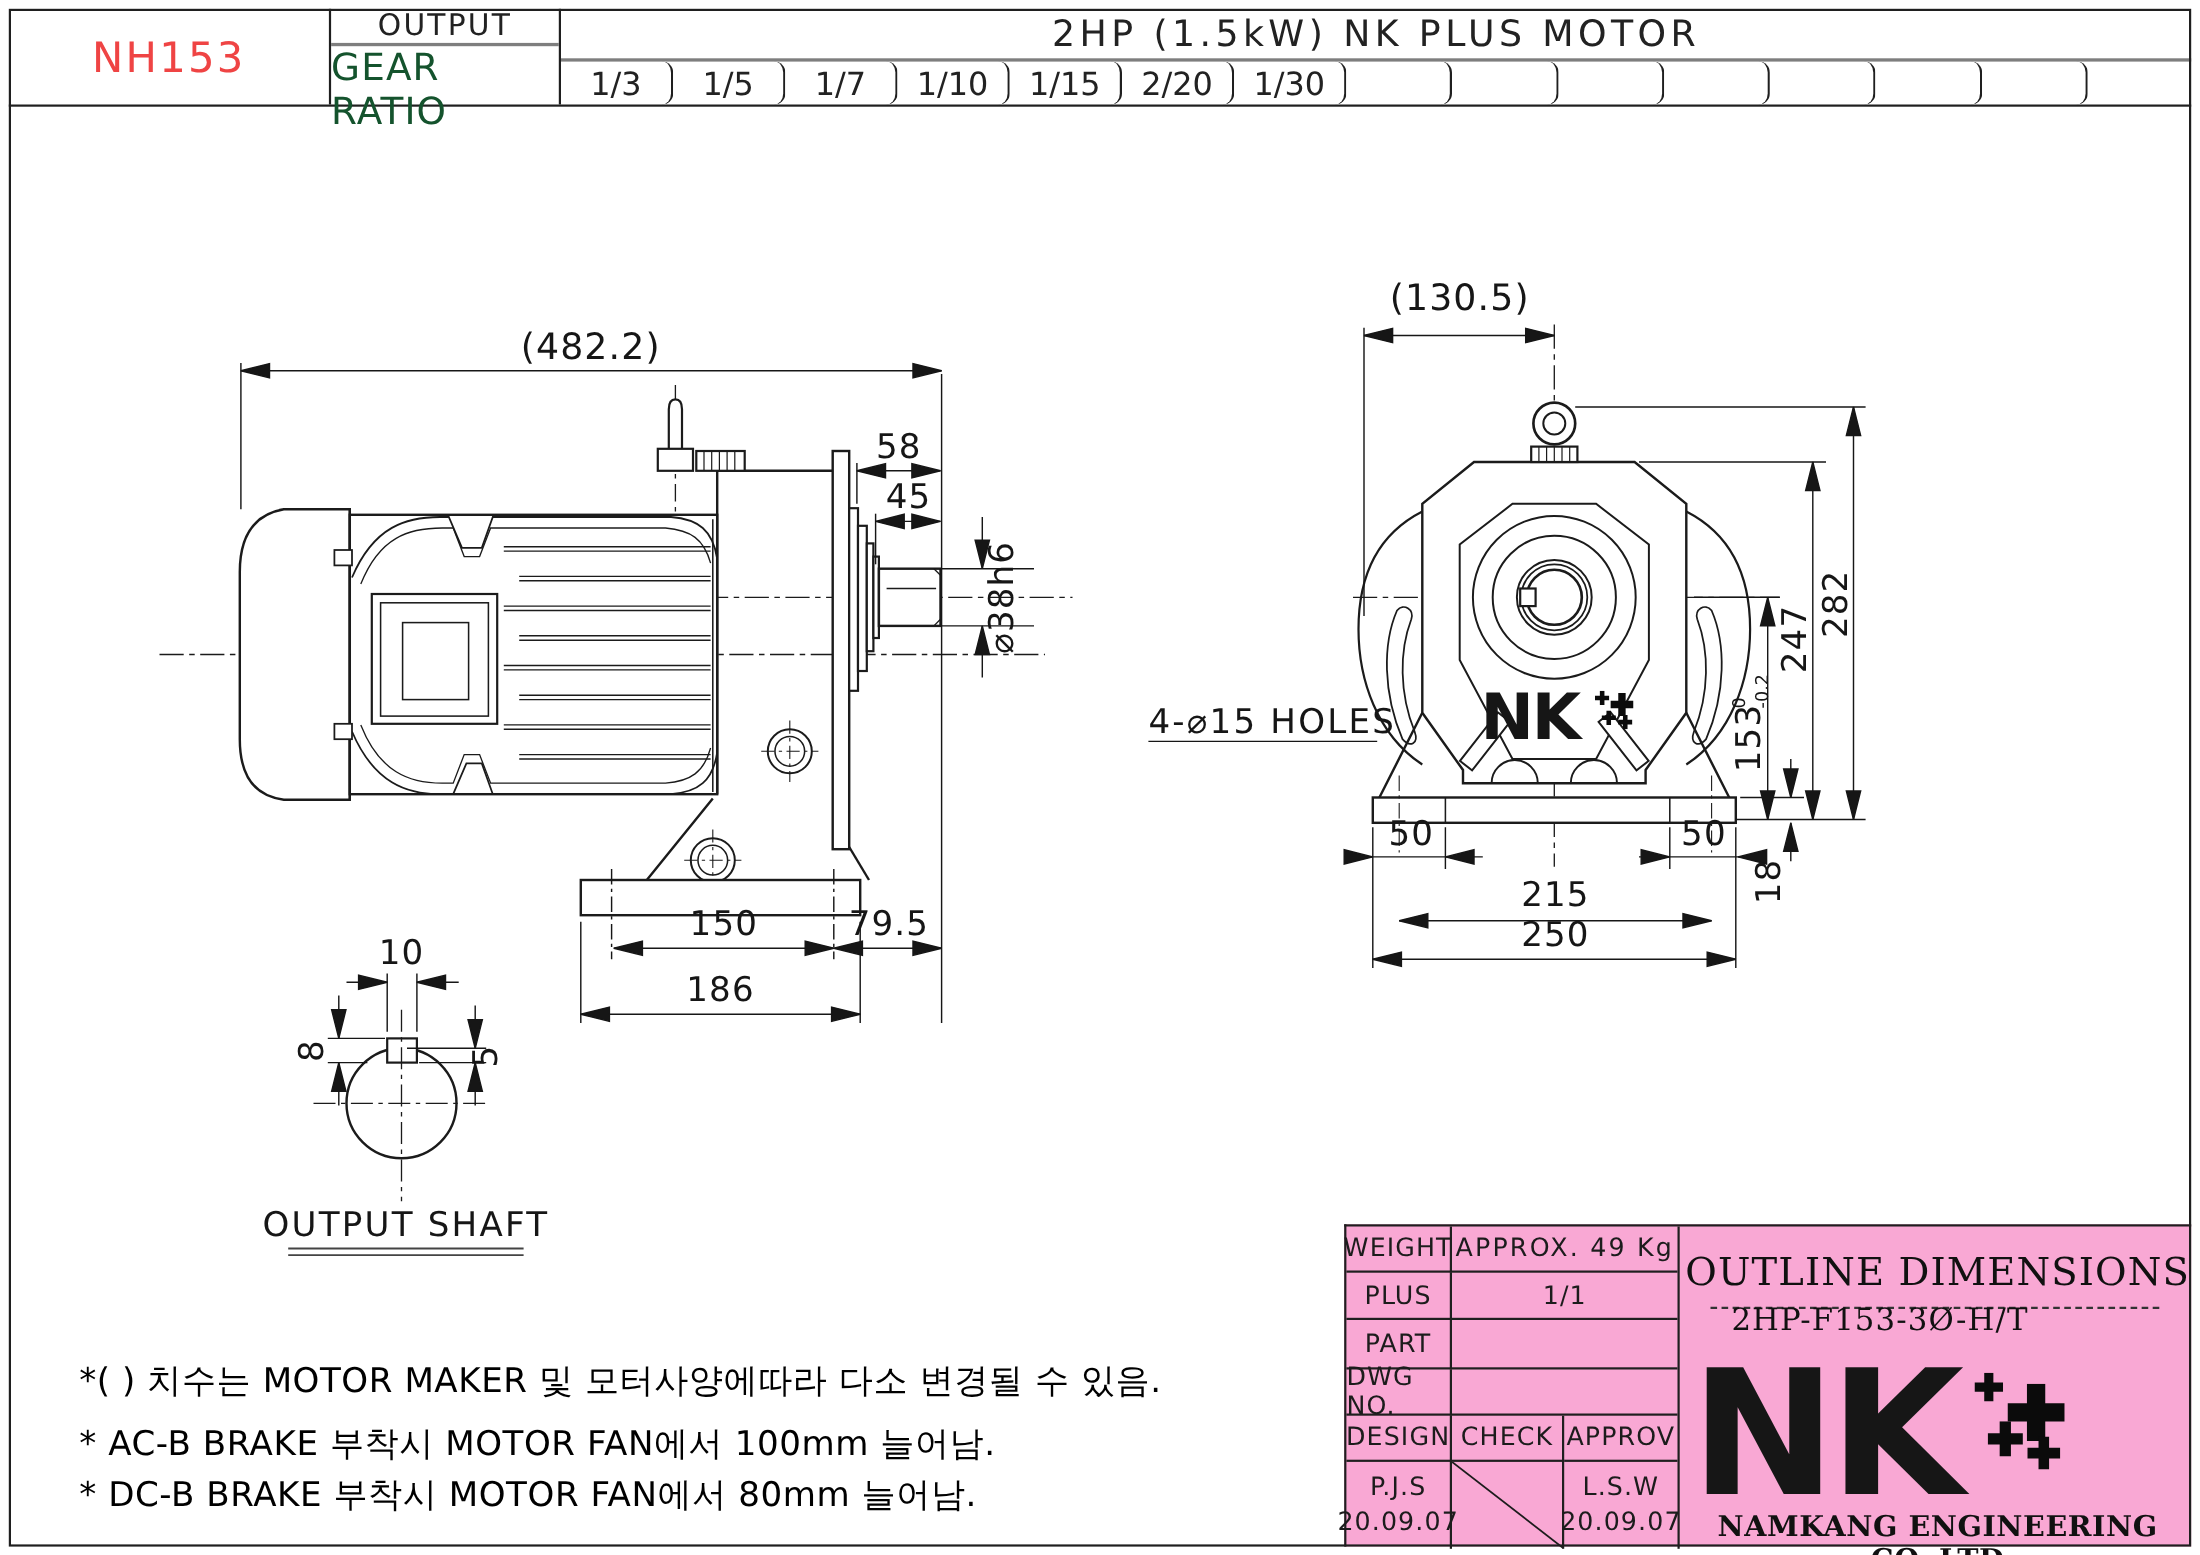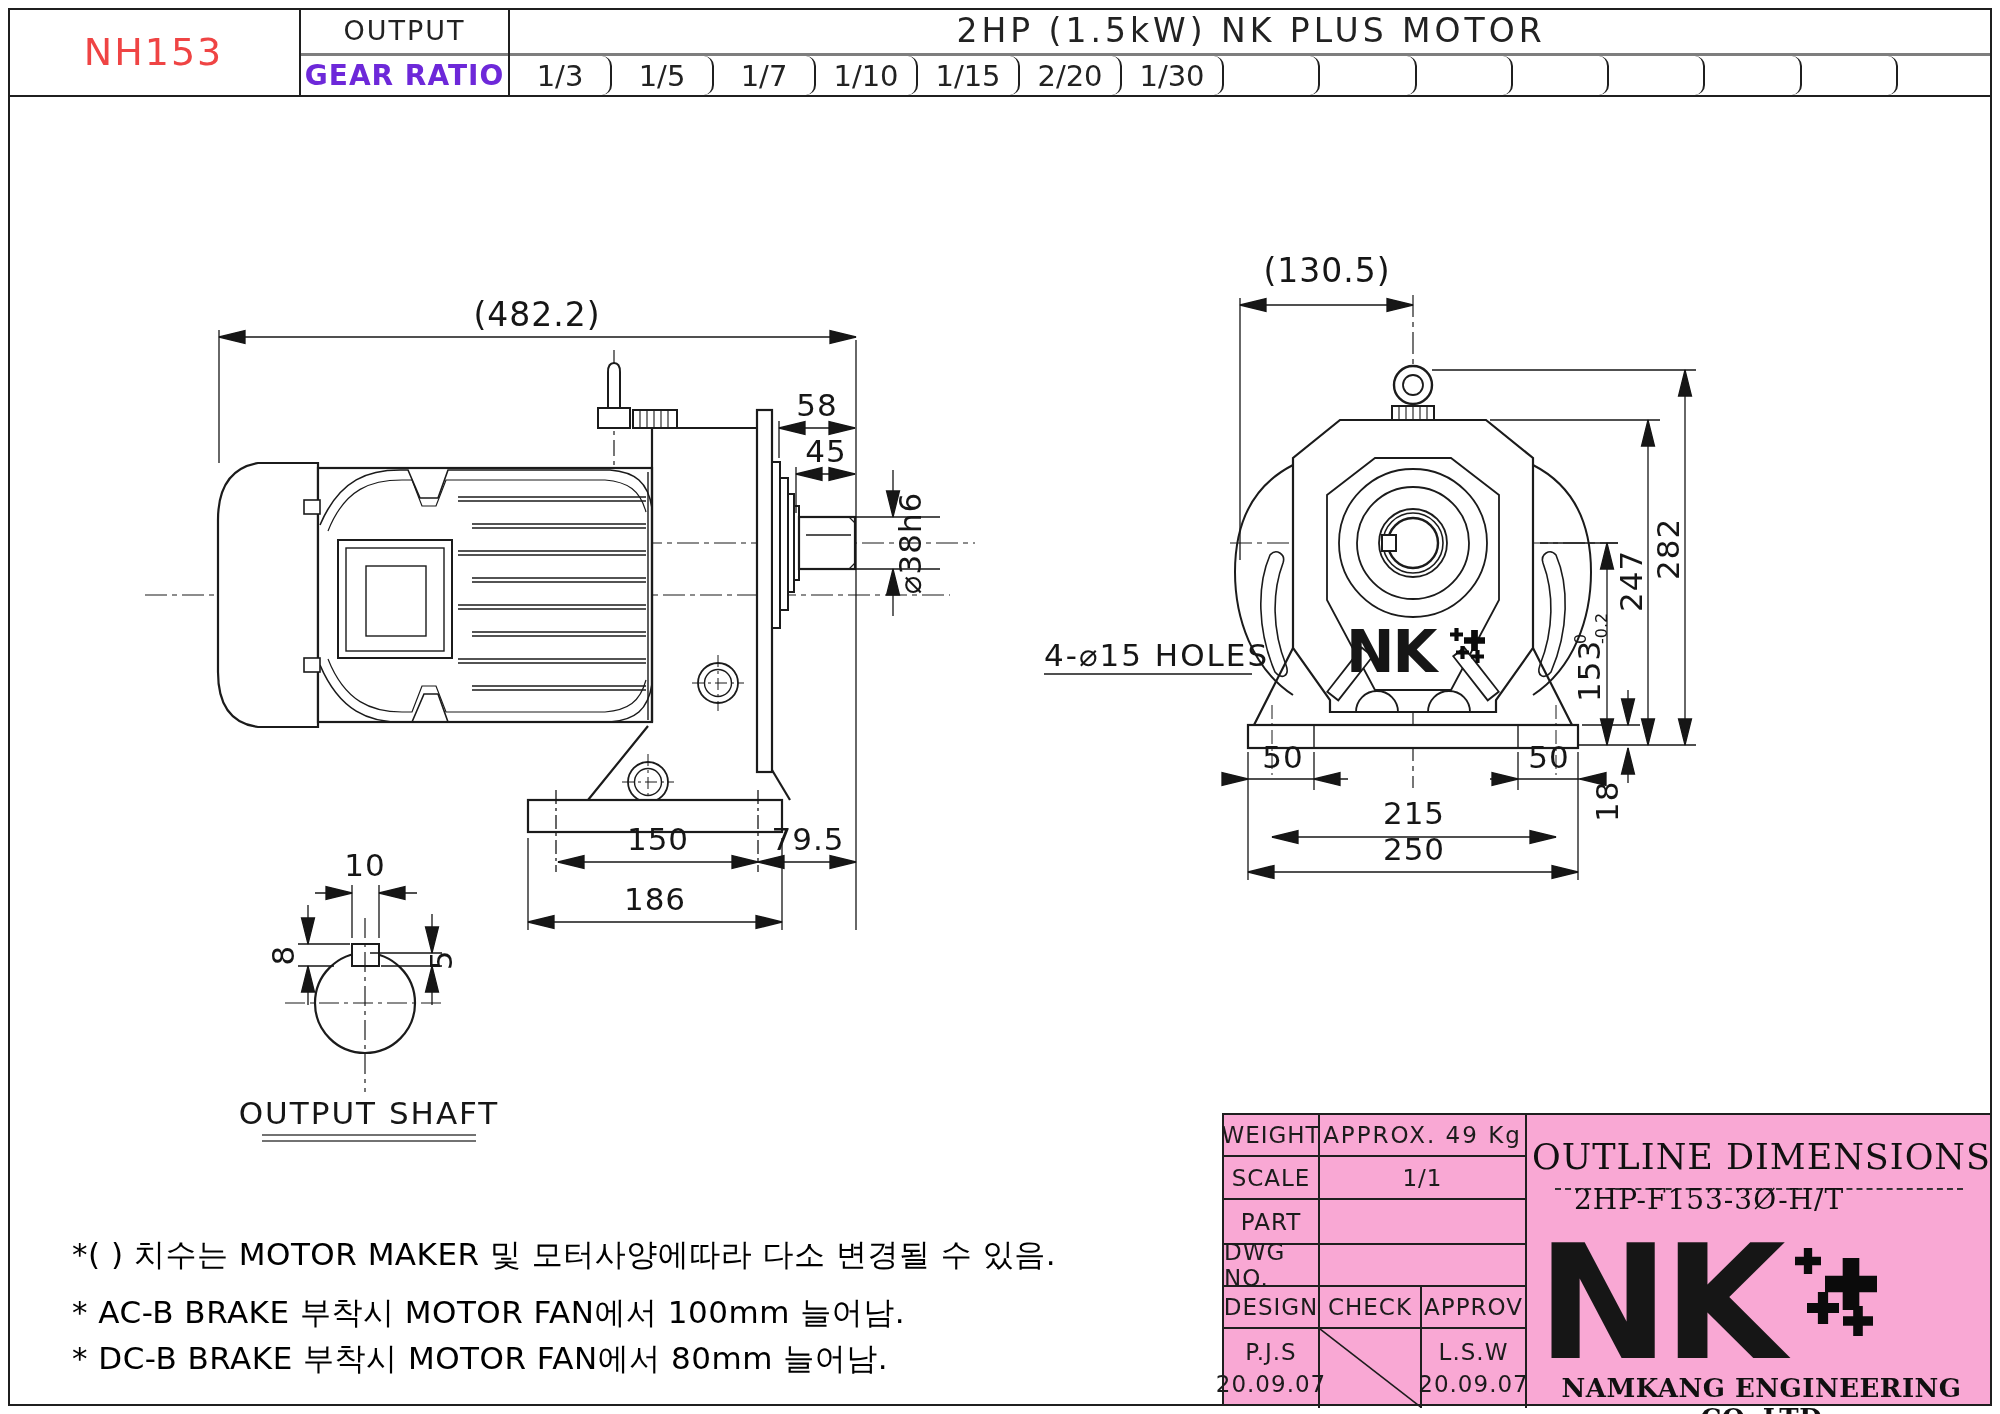--- a/index.html
+++ b/index.html
@@ -7,21 +7,21 @@
   .abs{position:absolute;box-sizing:border-box;}
   .cad{font-family:"DejaVu Sans",sans-serif;color:#1c1c1c;}
   
   #sheet-border{left:8px;top:8px;width:1984px;height:1398px;border:2.5px solid #1f1f1f;pointer-events:none;z-index:5;}
   
   #hdr{left:8px;top:8px;width:1984px;height:89px;display:flex;z-index:4;background:transparent;border-bottom:2px solid #1f1f1f;}
   .hcell{box-sizing:border-box;display:flex;align-items:center;justify-content:center;}
   #hdr-model{width:293px;border-right:2px solid #1f1f1f;font-size:38px;letter-spacing:2px;color:#ef4444;}
   #hdr-col2{width:207px;display:flex;flex-direction:column;border-right:2px solid #1f1f1f;}
   #hdr-col2 .top{height:45px;border-bottom:3px solid #7e7e7e;font-size:27px;letter-spacing:2px;color:#222;display:flex;align-items:center;justify-content:center;}
-  #hdr-col2 .bot{flex:1;font-size:28px;letter-spacing:1px;color:#6d28d9;display:flex;align-items:center;justify-content:center;font-weight:bold;}
+  #hdr-col2 .bot{flex:1;font-size:34px;letter-spacing:1px;color:#14532d;display:flex;align-items:center;justify-content:center;}
   #hdr-right{flex:1;display:flex;flex-direction:column;}
   #hdr-spec{height:45px;border-bottom:3px solid #7e7e7e;font-size:33px;letter-spacing:4px;color:#222;display:flex;align-items:center;justify-content:center;}
   #hdr-ratios{flex:1;display:flex;}
   .rc{width:100px;border-right:2px solid #1f1f1f;font-size:29px;color:#222;display:flex;align-items:center;justify-content:center;border-radius:10px;}
   .rc.empty{width:auto;flex:1;}
   .rc.last{border-right:none;}
   
   .note{left:72px;font-size:31px;color:#000;letter-spacing:0.5px;white-space:nowrap;z-index:3;}
   
   #tb{left:1222px;top:1113px;width:770px;height:293px;border-top:2px solid #1f1f1f;border-left:2px solid #1f1f1f;z-index:4;background:#f9a8d4;}
@@ -324,21 +324,21 @@
   </div>
 
   <div class="abs note" style="top:1234px">*( ) 치수는 MOTOR MAKER 및 모터사양에따라 다소 변경될 수 있음.</div>
   <div class="abs note" style="top:1292px">* AC-B BRAKE 부착시 MOTOR FAN에서 100mm 늘어남.</div>
   <div class="abs note" style="top:1338px">* DC-B BRAKE 부착시 MOTOR FAN에서 80mm 늘어남.</div>
 
   <div id="tb" class="abs">
 
     <div class="tbc tb-lbl tb-row" style="left:0;top:0;width:96px;height:42px">WEIGHT</div>
     <div class="tbc tb-row" style="left:96px;top:0;width:205px;height:42px;letter-spacing:2px">APPROX. 49 Kg</div>
-    <div class="tbc tb-lbl tb-row" style="left:0;top:42px;width:96px;height:43px">SCALE</div>
+    <div class="tbc tb-lbl tb-row" style="left:0;top:42px;width:96px;height:43px">PLUS</div>
     <div class="tbc tb-row" style="left:96px;top:42px;width:205px;height:43px">1/1</div>
     <div class="tbc tb-lbl tb-row" style="left:0;top:85px;width:96px;height:45px">PART</div>
     <div class="tbc tb-row" style="left:96px;top:85px;width:205px;height:45px"></div>
     <div class="tbc tb-lbl tb-row" style="left:0;top:130px;width:96px;height:42px">DWG NO.</div>
     <div class="tbc tb-row" style="left:96px;top:130px;width:205px;height:42px"></div>
     <div class="tbc tb-lbl tb-row" style="left:0;top:172px;width:96px;height:42px">DESIGN</div>
     <div class="tbc tb-row" style="left:96px;top:172px;width:102px;height:42px;border-right:2px solid #1f1f1f">CHECK</div>
     <div class="tbc tb-row" style="left:198px;top:172px;width:103px;height:42px">APPROV</div>
     <div class="tbc sig" style="left:0;top:214px;width:96px;height:79px;border-right:2px solid #1f1f1f">
       <span>P.J.S</span>

